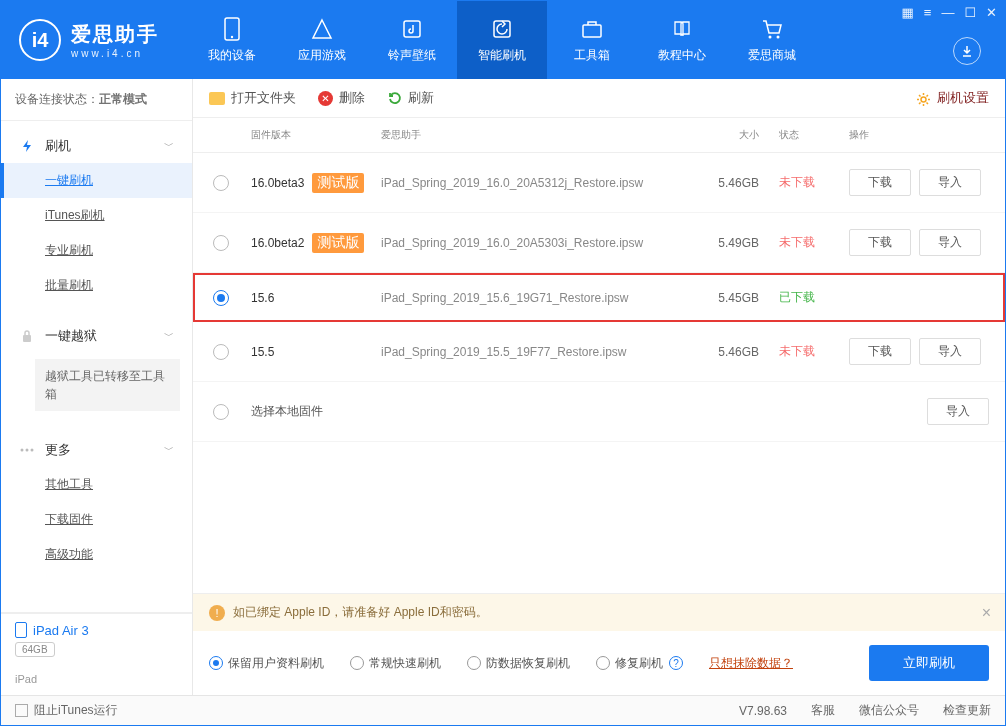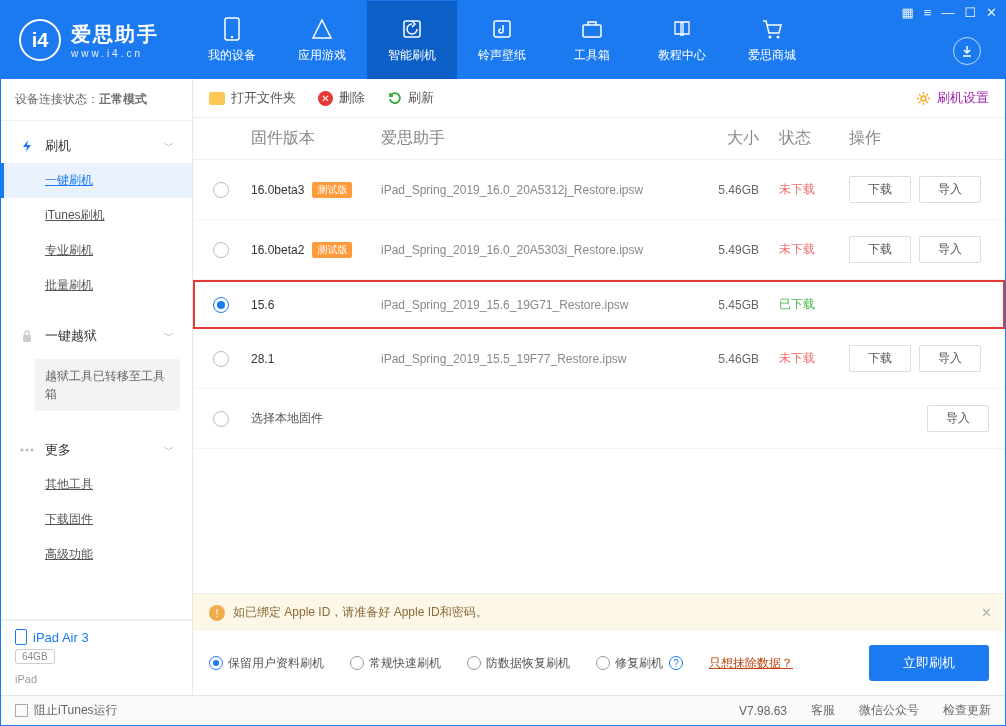--- a/index.html
+++ b/index.html
@@ -28,42 +28,42 @@
 .sb-sub { padding: 9px 18px 9px 44px; font-size: 12px; color: #555; cursor: pointer; text-decoration: underline; }
 .sb-sub.active { background: #eaf2fd; color: #1b7af0; border-left: 3px solid #1b7af0; padding-left: 41px; }
 .sb-notice { margin: 6px 12px 6px 34px; background: #f3f3f3; padding: 8px 10px; font-size: 12px; color: #666; line-height: 1.5; }
 .sidebar-bottom { margin-top: auto; border-top: 1px solid #eee; }
 .auto-row { padding: 10px 14px; display: flex; align-items: center; gap: 6px; font-size: 12px; color: #555; }
 .chk { width: 13px; height: 13px; border: 1px solid #aaa; display: inline-block; }
 .device-row { padding: 8px 14px 10px; border-top: 1px solid #eee; }
 .device-name { color: #1b7af0; font-size: 13px; display: flex; align-items: center; gap: 6px; }
 .device-name .phico { width: 12px; height: 16px; border: 1.5px solid #1b7af0; border-radius: 2px; display: inline-block; }
 .cap-badge { display: inline-block; border: 1px solid #ccc; border-radius: 3px; padding: 1px 6px; font-size: 10px; color: #888; margin-top: 4px; }
-.dev-sub { font-size: 11px; color: #999; margin-top: 9px; }
+.dev-sub { font-size: 11px; color: #999; margin-top: 16px; }
 .main { flex: 1; display: flex; flex-direction: column; }
 .toolbar { display: flex; align-items: center; padding: 10px 16px; border-bottom: 1px solid #eee; font-size: 13px; }
 .tb-btn { display: flex; align-items: center; gap: 6px; margin-right: 22px; cursor: pointer; color: #555; }
-.tb-right { margin-left: auto; display: flex; align-items: center; gap: 6px; color: #a21caf; cursor: pointer; }
+.tb-right { margin-left: auto; display: flex; align-items: flex-end; gap: 6px; color: #7f1d1d; cursor: pointer; }
 .folder-ico { width: 16px; height: 13px; background: #fbc755; border-radius: 2px; position: relative; }
 .x-ico { width: 15px; height: 15px; background: #e53935; border-radius: 50%; color: #fff; font-size: 10px; display: flex; align-items: center; justify-content: center; }
 .ref-ico { width: 15px; height: 15px; color: #3ba93b; }
 .gear-ico { width: 15px; height: 15px; color: #f5a623; }
-.table-head { display: flex; padding: 10px 16px 10px 58px; font-size: 16px; color: #888; border-bottom: 1px solid #eee; }
+.table-head { display: flex; padding: 10px 16px 10px 58px; font-size: 10px; color: #888; border-bottom: 1px solid #eee; }
 .col-ver { width: 130px; }
 .col-name { flex: 1; }
 .col-size { width: 80px; text-align: right; }
 .col-stat { width: 70px; padding-left: 20px; }
 .col-ops { width: 160px; padding-left: 20px; }
 .fw-row { display: flex; align-items: center; padding: 16px 16px 16px 20px; font-size: 12px; color: #555; border-bottom: 1px solid #f4f4f4; }
 .fw-row.selected { border: 2px solid #e53935; padding: 14px 14px 14px 18px; }
 .radio { width: 16px; height: 16px; border: 1.5px solid #bbb; border-radius: 50%; margin-right: 22px; flex-shrink: 0; position: relative; cursor: pointer; }
 .radio.on { border-color: #1b7af0; }
 .radio.on::after { content: ''; position: absolute; width: 8px; height: 8px; background: #1b7af0; border-radius: 50%; top: 3px; left: 3px; }
 .ver-cell { width: 130px; display: flex; align-items: center; gap: 8px; color: #333; }
-.beta-tag { background: #ff9a3d; color: #fff; font-size: 10px; padding: 1px 5px; border-radius: 2px; }
+.beta-tag { background: #ff9a3d; color: #fff; font-size: 14px; padding: 1px 5px; border-radius: 2px; }
 .name-cell { flex: 1; color: #888; }
 .size-cell { width: 80px; text-align: right; color: #666; }
 .stat-cell { width: 70px; padding-left: 20px; }
 .stat-cell.not { color: #f56c6c; }
 .stat-cell.done { color: #44b549; }
 .ops-cell { width: 160px; padding-left: 20px; display: flex; gap: 8px; }
 .op-btn { border: 1px solid #ddd; padding: 4px 18px; font-size: 12px; color: #555; background: #fff; cursor: pointer; border-radius: 2px; }
 .bottom-panel { margin-top: auto; border-top: 1px solid #eee; }
 .warn-bar { background: #fdf7e8; padding: 10px 16px; display: flex; align-items: center; font-size: 12px; color: #8a6d3b; position: relative; }
 .warn-bar .warn-ico { width: 16px; height: 16px; background: #f0ad4e; border-radius: 50%; color: #fff; display: flex; align-items: center; justify-content: center; font-size: 11px; margin-right: 8px; }
@@ -102,38 +102,38 @@
       <span>我的设备</span>
     </div>
     <div class="nav-item">
       <div class="nav-icon">
           <svg width="24" height="22" viewBox="0 0 24 22">
             <path d="M12 2 L21 20 H3 Z" fill="none" stroke="#fff" stroke-width="1.5"></path>
           </svg>
         </div>
       <span>应用游戏</span>
     </div>
+    <div class="nav-item">
+      <div class="nav-icon">
+          <svg width="22" height="22" viewBox="0 0 22 22">
+            <rect x="3" y="3" width="16" height="16" rx="2" fill="none" stroke="#fff" stroke-width="1.5"></rect>
+            <path d="M12 7 v6 a2 2 0 1 1 -2 -2" fill="none" stroke="#fff" stroke-width="1.5"></path>
+          </svg>
+        </div>
+      <span>铃声壁纸</span>
+    </div>
     <div class="nav-item active">
       <div class="nav-icon">
           <svg width="22" height="22" viewBox="0 0 22 22">
             <rect x="3" y="3" width="16" height="16" rx="2" fill="none" stroke="#fff" stroke-width="1.5"></rect>
             <path d="M11 6 a5 5 0 1 0 5 5" fill="none" stroke="#fff" stroke-width="1.5"></path>
             <path d="M11 3 l3 3 -3 3" fill="none" stroke="#fff" stroke-width="1.5"></path>
           </svg>
         </div>
       <span>智能刷机</span>
-    </div>
-    <div class="nav-item">
-      <div class="nav-icon">
-          <svg width="22" height="22" viewBox="0 0 22 22">
-            <rect x="3" y="3" width="16" height="16" rx="2" fill="none" stroke="#fff" stroke-width="1.5"></rect>
-            <path d="M12 7 v6 a2 2 0 1 1 -2 -2" fill="none" stroke="#fff" stroke-width="1.5"></path>
-          </svg>
-        </div>
-      <span>铃声壁纸</span>
     </div>
     <div class="nav-item">
       <div class="nav-icon">
           <svg width="24" height="20" viewBox="0 0 24 20">
             <rect x="3" y="6" width="18" height="12" rx="1" fill="none" stroke="#fff" stroke-width="1.5"></rect>
             <path d="M8 6 V3 h8 v3" fill="none" stroke="#fff" stroke-width="1.5"></path>
           </svg>
         </div>
       <span>工具箱</span>
     </div>
@@ -307,21 +307,21 @@
         </div>
       <div class="name-cell">iPad_Spring_2019_15.6_19G71_Restore.ipsw</div>
       <div class="size-cell">5.45GB</div>
       <div class="stat-cell done">已下载</div>
       <div class="ops-cell"></div>
     </div>
 
     <div class="fw-row">
       <span class="radio"></span>
       <div class="ver-cell">
-          <span>28.1</span>
+          <span>15.5</span>
         </div>
       <div class="name-cell">iPad_Spring_2019_15.5_19F77_Restore.ipsw</div>
       <div class="size-cell">5.46GB</div>
       <div class="stat-cell not">未下载</div>
       <div class="ops-cell">
           <button class="op-btn">下载</button>
           <button class="op-btn">导入</button>
         </div>
     </div>
 

